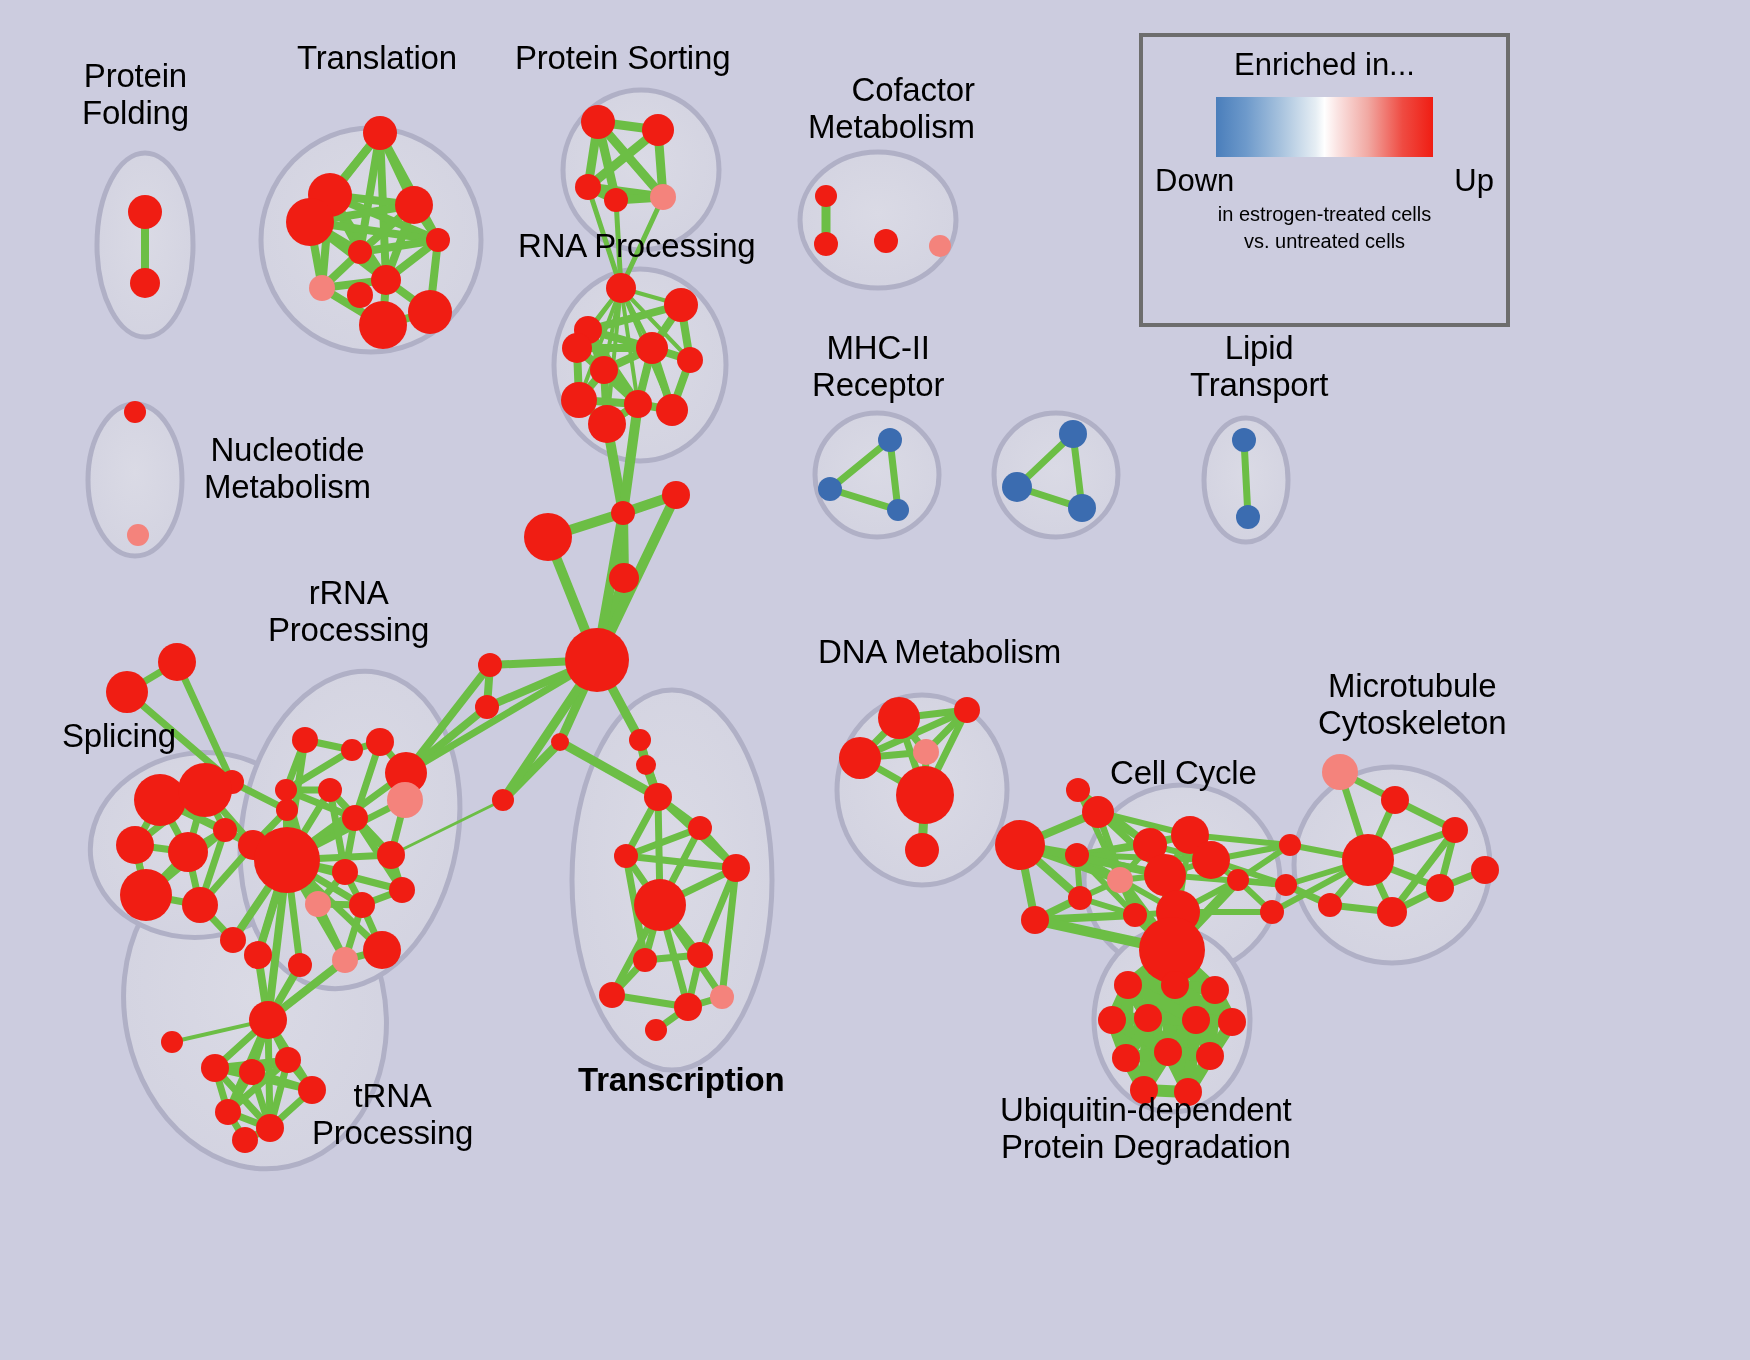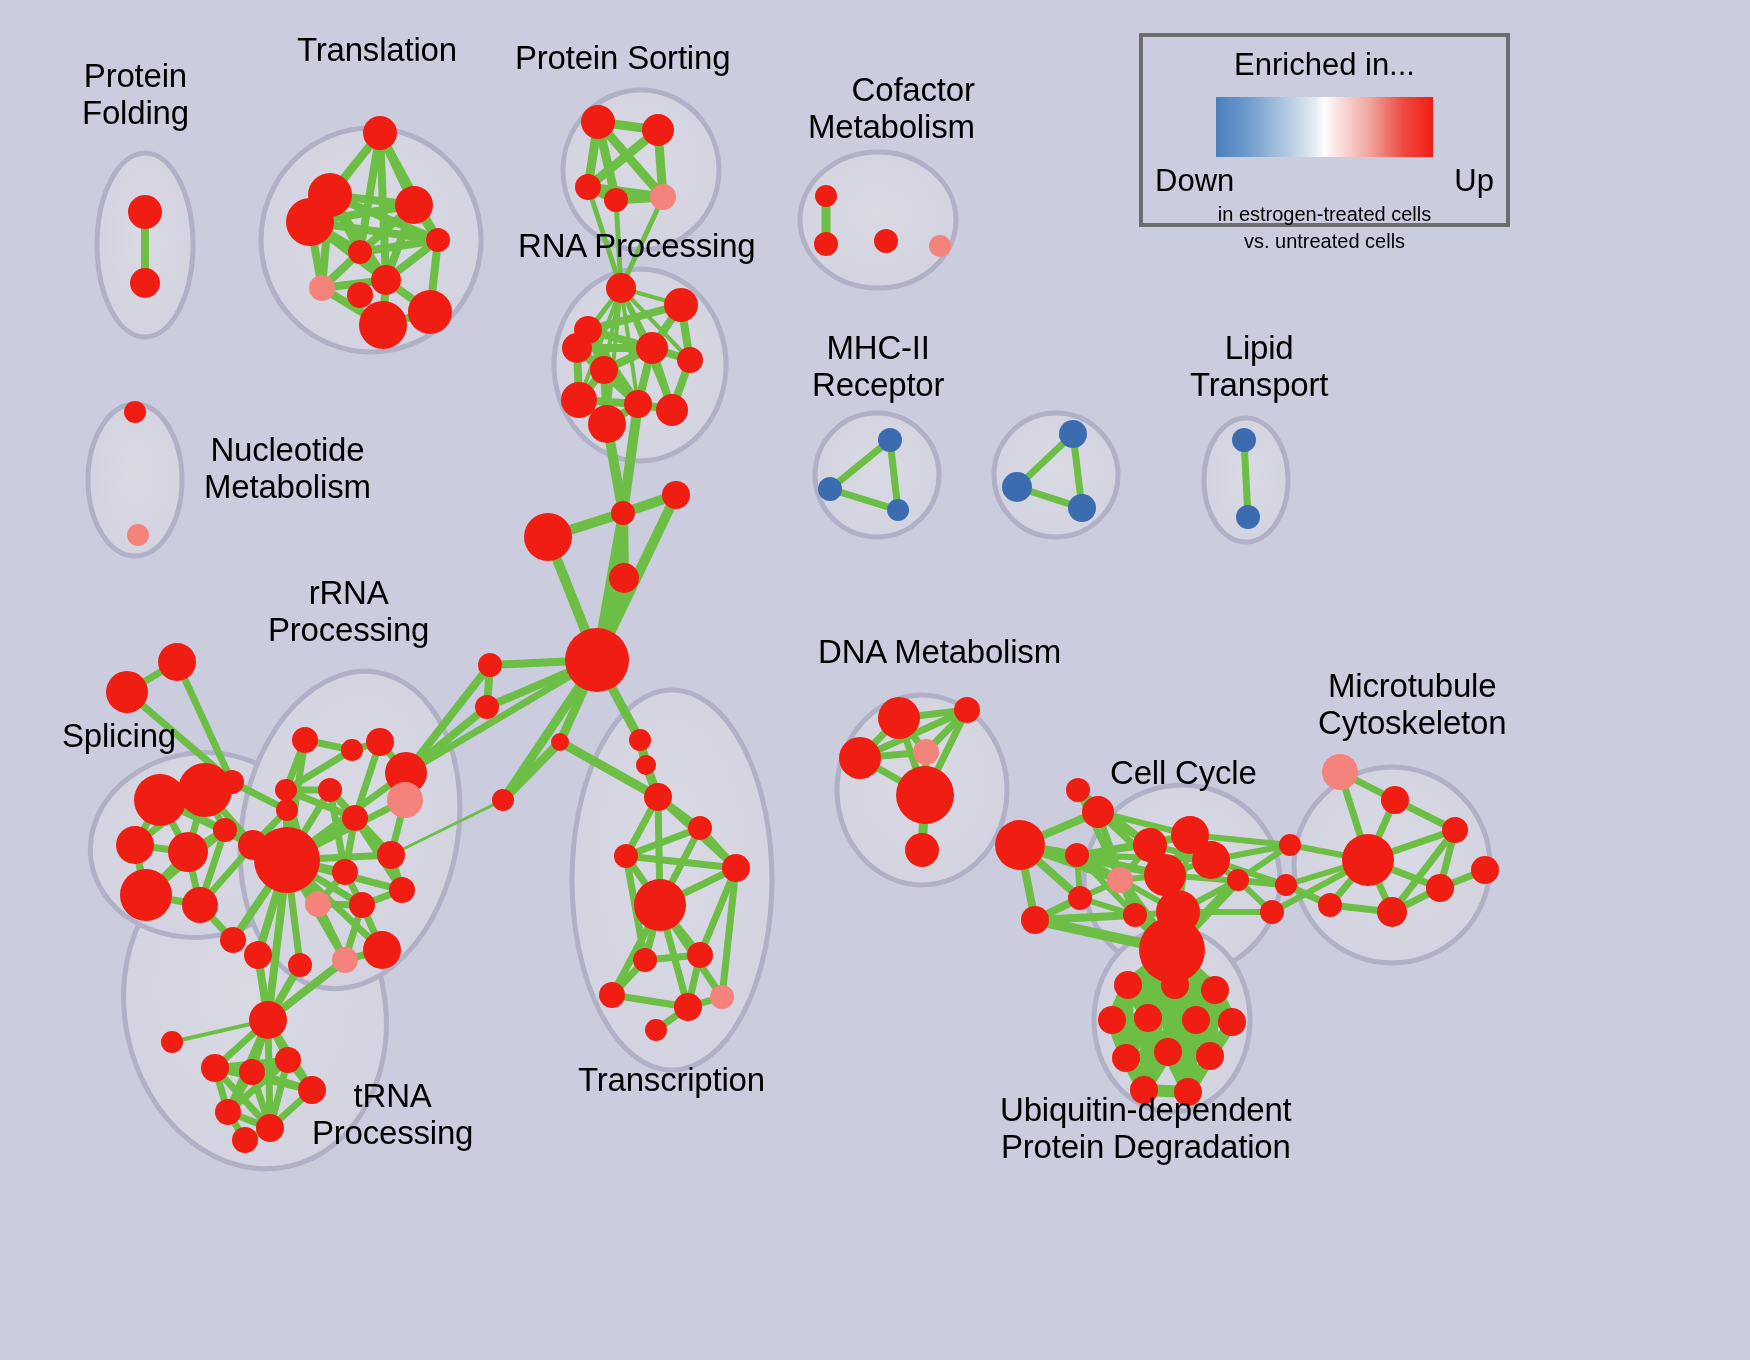--- a/index.html
+++ b/index.html
@@ -19,21 +19,21 @@
     line-height:1.12;
     font-family:"Liberation Sans", sans-serif;
     white-space:pre;
     text-align:center;
     letter-spacing:-0.2px;
   }
   
   #legend{
     position:absolute;
     left:1139px;top:33px;
-    width:371px;height:194px;
+    width:371px;height:294px;
     background:#ccccdf;
     border:4px solid #6d6d6d;
     box-sizing:border-box;
   }
   #legend .ltitle{
     text-align:center;color:#000;font-size:31px;margin-top:10px;
   }
   #gradbar{
     margin:14px auto 0 auto;
     width:217px;height:60px;
@@ -678,37 +678,37 @@
       <circle cx="1126" cy="1058" r="14" fill="#f01d13"></circle>
       <circle cx="1168" cy="1052" r="14" fill="#f01d13"></circle>
       <circle cx="1210" cy="1056" r="14" fill="#f01d13"></circle>
       <circle cx="1144" cy="1090" r="14" fill="#f01d13"></circle>
       <circle cx="1188" cy="1092" r="14" fill="#f01d13"></circle>
     </g>
   </svg>
 
   <div class="clabel" style="left:82px;top:58px;">Protein
 Folding</div>
-  <div class="clabel" style="left:297px;top:32px;">Translation</div>
+  <div class="clabel" style="left:297px;top:40px;">Translation</div>
   <div class="clabel" style="left:515px;top:40px;">Protein Sorting</div>
   <div class="clabel" style="left:518px;top:228px;">RNA Processing</div>
   <div class="clabel" style="left:808px;top:72px;text-align:right;">Cofactor
 Metabolism</div>
   <div class="clabel" style="left:204px;top:432px;">Nucleotide
 Metabolism</div>
   <div class="clabel" style="left:812px;top:330px;">MHC-II
 Receptor</div>
   <div class="clabel" style="left:1190px;top:330px;">Lipid
 Transport</div>
   <div class="clabel" style="left:62px;top:718px;">Splicing</div>
   <div class="clabel" style="left:268px;top:575px;">rRNA
 Processing</div>
   <div class="clabel" style="left:312px;top:1078px;">tRNA
 Processing</div>
-  <div class="clabel" style="left:578px;top:1062px;">Transcription</div>
+  <div class="clabel" style="left:578px;top:1062px;font-weight:bold;">Transcription</div>
   <div class="clabel" style="left:818px;top:634px;">DNA Metabolism</div>
   <div class="clabel" style="left:1110px;top:755px;">Cell Cycle</div>
   <div class="clabel" style="left:1318px;top:668px;">Microtubule
 Cytoskeleton</div>
   <div class="clabel" style="left:1000px;top:1092px;">Ubiquitin-dependent
 Protein Degradation</div>
 
   <div id="legend">
     <div class="ltitle">Enriched in...</div>
     <div id="gradbar"></div>

